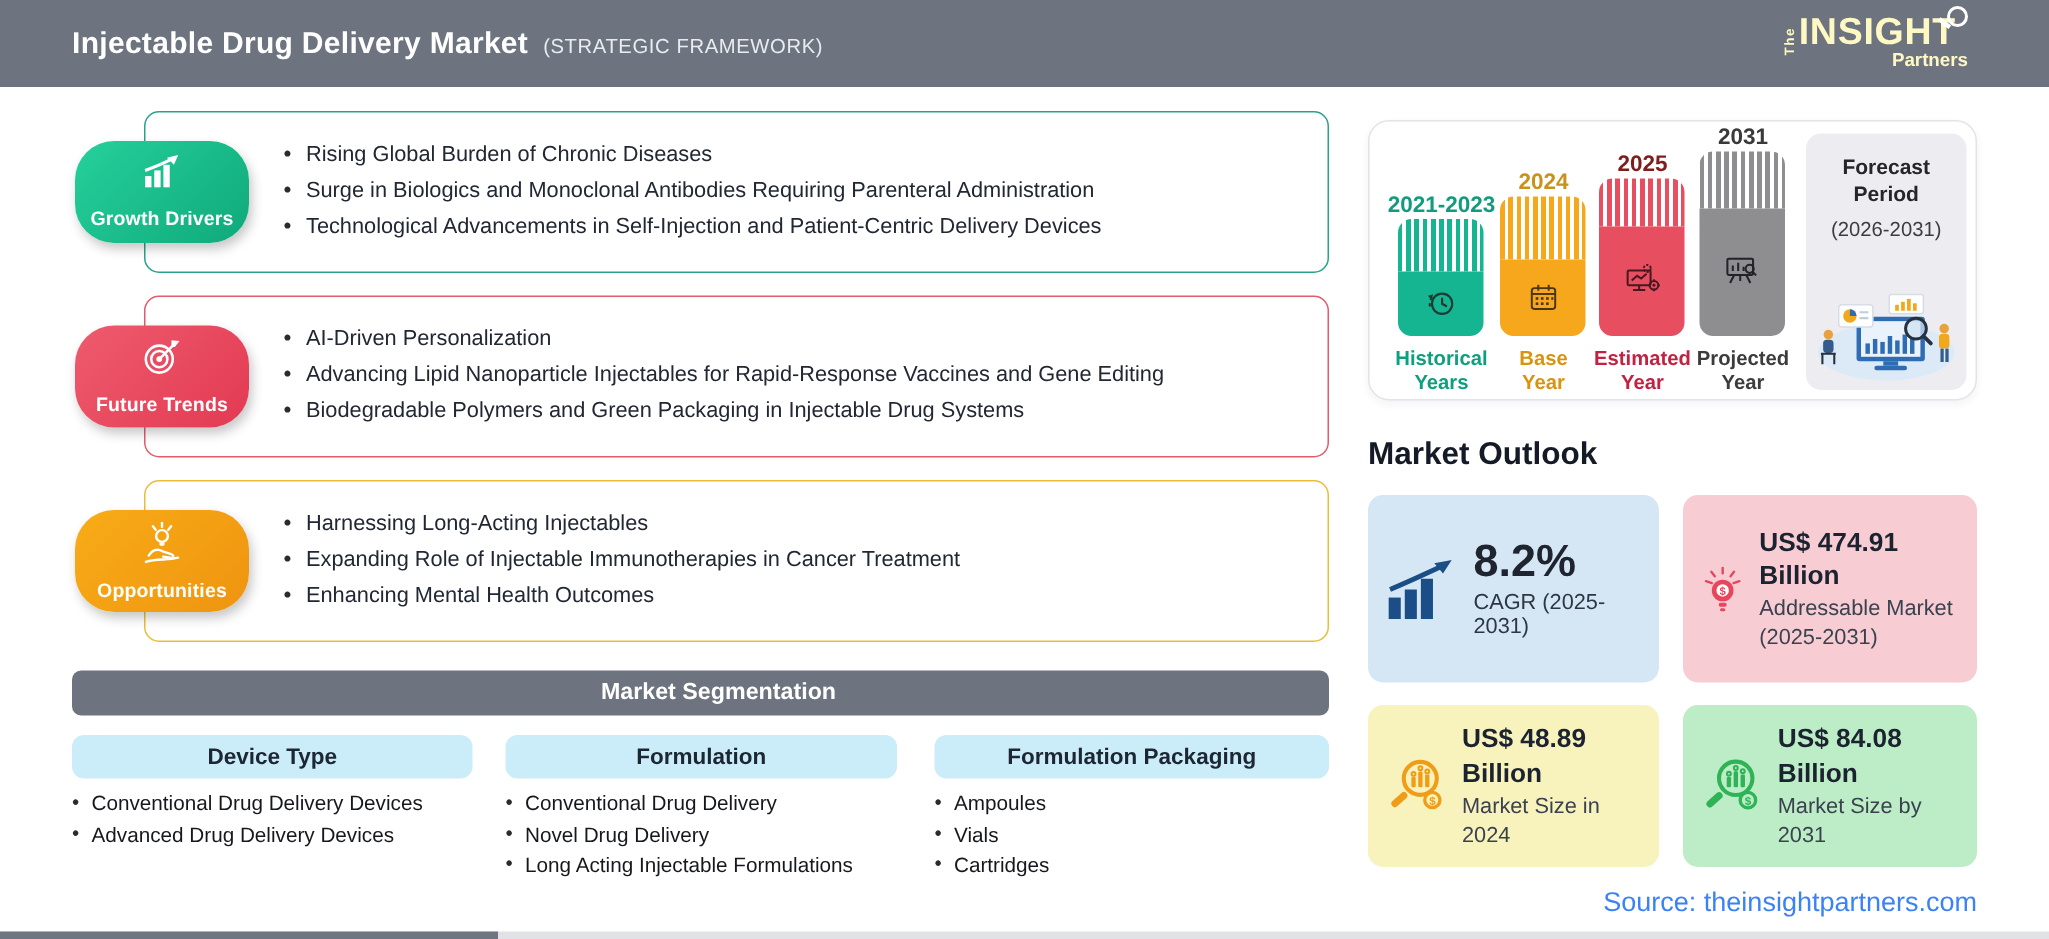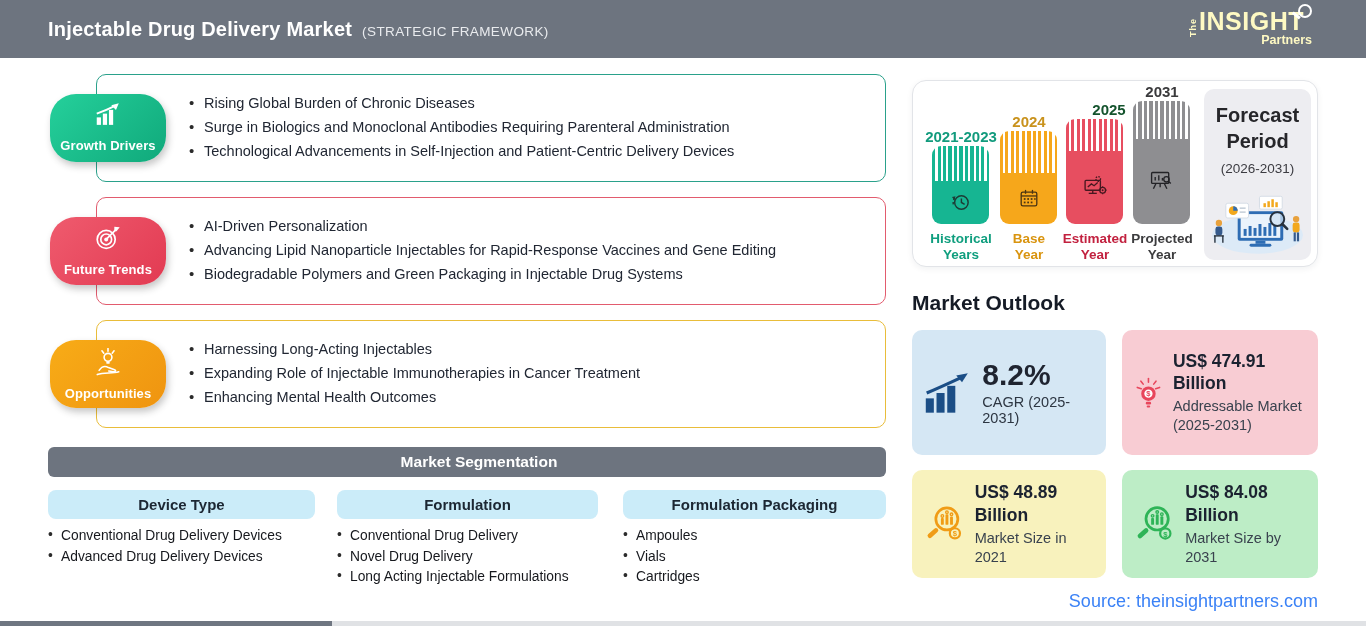--- a/index.html
+++ b/index.html
@@ -61,21 +61,21 @@
              border:1px solid #e2e4e8; border-radius:14px; box-shadow:0 2px 6px rgba(20,30,50,.06); }
   .tl-bar { position:absolute; width:57px; border-radius:9px; }
   .tl-stripes { width:100%; border-radius:9px 9px 0 0; }
   .tl-solid { position:absolute; left:0; right:0; bottom:0; border-radius:0 0 9px 9px;
               display:flex; align-items:center; justify-content:center; }
   .tl-year { position:absolute; width:90px; text-align:center; font-size:15px; font-weight:800; }
   .tl-lbl  { position:absolute; top:150px; width:76px; text-align:center; font-size:13.5px;
              font-weight:700; line-height:1.18; }
   .forecast { position:absolute; left:291px; top:8px; width:107px; height:171px; background:#ededf1;
               border-radius:10px; text-align:center; padding-top:13px; }
-  .forecast-title { font-size:20px; font-weight:700; color:#26262a; line-height:1.3; padding:0 10px; }
+  .forecast-title { font-size:14px; font-weight:700; color:#26262a; line-height:1.3; padding:0 10px; }
   .forecast-range { font-size:13.5px; color:#3c3c42; margin-top:7px; font-weight:500; }
   .forecast-illu { position:absolute; left:4px; bottom:5px; }
 
   
   .outlook-title { position:absolute; left:912px; top:291px; font-size:21px; font-weight:700; color:#151b26; }
   .card { position:absolute; border-radius:10px; display:flex; align-items:center; padding:0 12px; gap:10px; }
   .card-val { font-size:17.5px; font-weight:700; color:#1b2230; line-height:1.3; }
   .card-lbl { font-size:14.5px; color:#39424e; line-height:1.32; margin-top:2px; }
   .big-val { font-size:30px; font-weight:800; color:#1f2430; line-height:1.05; }
   .big-lbl { font-size:14.5px; color:#2d3642; margin-top:3px; }
@@ -192,21 +192,21 @@
       <li>Ampoules</li>
       <li>Vials</li>
       <li>Cartridges</li>
     </ul>
   </div>
 
   <div class="tl-card">
 
     <div class="tl-year" style="left:3px;  top:47px; color:#129b7d;">2021-2023</div>
     <div class="tl-year" style="left:71px; top:32px; color:#c9921c;">2024</div>
-    <div class="tl-year" style="left:151px;top:20px; color:#14532d;">2025</div>
+    <div class="tl-year" style="left:137px;top:20px; color:#7f1d1d;">2025</div>
     <div class="tl-year" style="left:204px;top:2px;  color:#3a3a3c;">2031</div>
 
     <div class="tl-bar" style="left:19px; top:65px; height:78px;">
       <div class="tl-stripes" style="height:35px; background:repeating-linear-gradient(90deg,#16b592 0 3px,#fff 3px 5.5px);"></div>
       <div class="tl-solid" style="top:35px; background:#16b592;">
         <svg width="27" height="27" viewBox="0 0 30 30" fill="none" stroke="#1d3b35" stroke-width="1.6">
           <circle cx="16" cy="15" r="7.5"></circle>
           <path d="M16 10.5 v4.5 l3.6 2"></path>
           <path d="M8.5 10 a9.5 9.5 0 0 0 -1.5 7" stroke-dasharray="2.6 2.2"></path>
           <polygon points="9.5,8 5.5,9 8,12" fill="#1d3b35" stroke="none"></polygon>
@@ -379,21 +379,21 @@
         <circle cx="21.7" cy="14.5" r="1.5"></circle>
           <circle cx="27.1" cy="10" r="1.5"></circle>
           <circle cx="32.5" cy="12.5" r="1.5"></circle>
       </g>
       <rect x="3" y="32" width="15" height="5.5" rx="2.7" transform="rotate(-42 10.5 34.7)" fill="#f09c16"></rect>
       <circle cx="36.5" cy="35" r="6" fill="none" stroke="#f09c16" stroke-width="2.6"></circle>
       <text x="36.5" y="38.6" font-size="9" font-weight="bold" fill="#f09c16" text-anchor="middle" font-family="Liberation Sans, sans-serif">$</text>
     </svg>
     <div>
       <div class="card-val">US$ 48.89 Billion</div>
-      <div class="card-lbl">Market Size in 2021</div>
+      <div class="card-lbl">Market Size in 2024</div>
     </div>
   </div>
 
   <div class="card" style="left:1122px; top:470px; width:196px; height:108px; background:#bdedc6;">
     <svg width="48" height="48" viewBox="0 0 48 48">
       <circle cx="27" cy="18" r="13" fill="none" stroke="#2eb457" stroke-width="3.2"></circle>
       <g fill="#2eb457">
         <rect x="20" y="17" width="3.4" height="8" rx="1"></rect>
         <rect x="25.4" y="12.5" width="3.4" height="12.5" rx="1"></rect>
         <rect x="30.8" y="15" width="3.4" height="10" rx="1"></rect>

